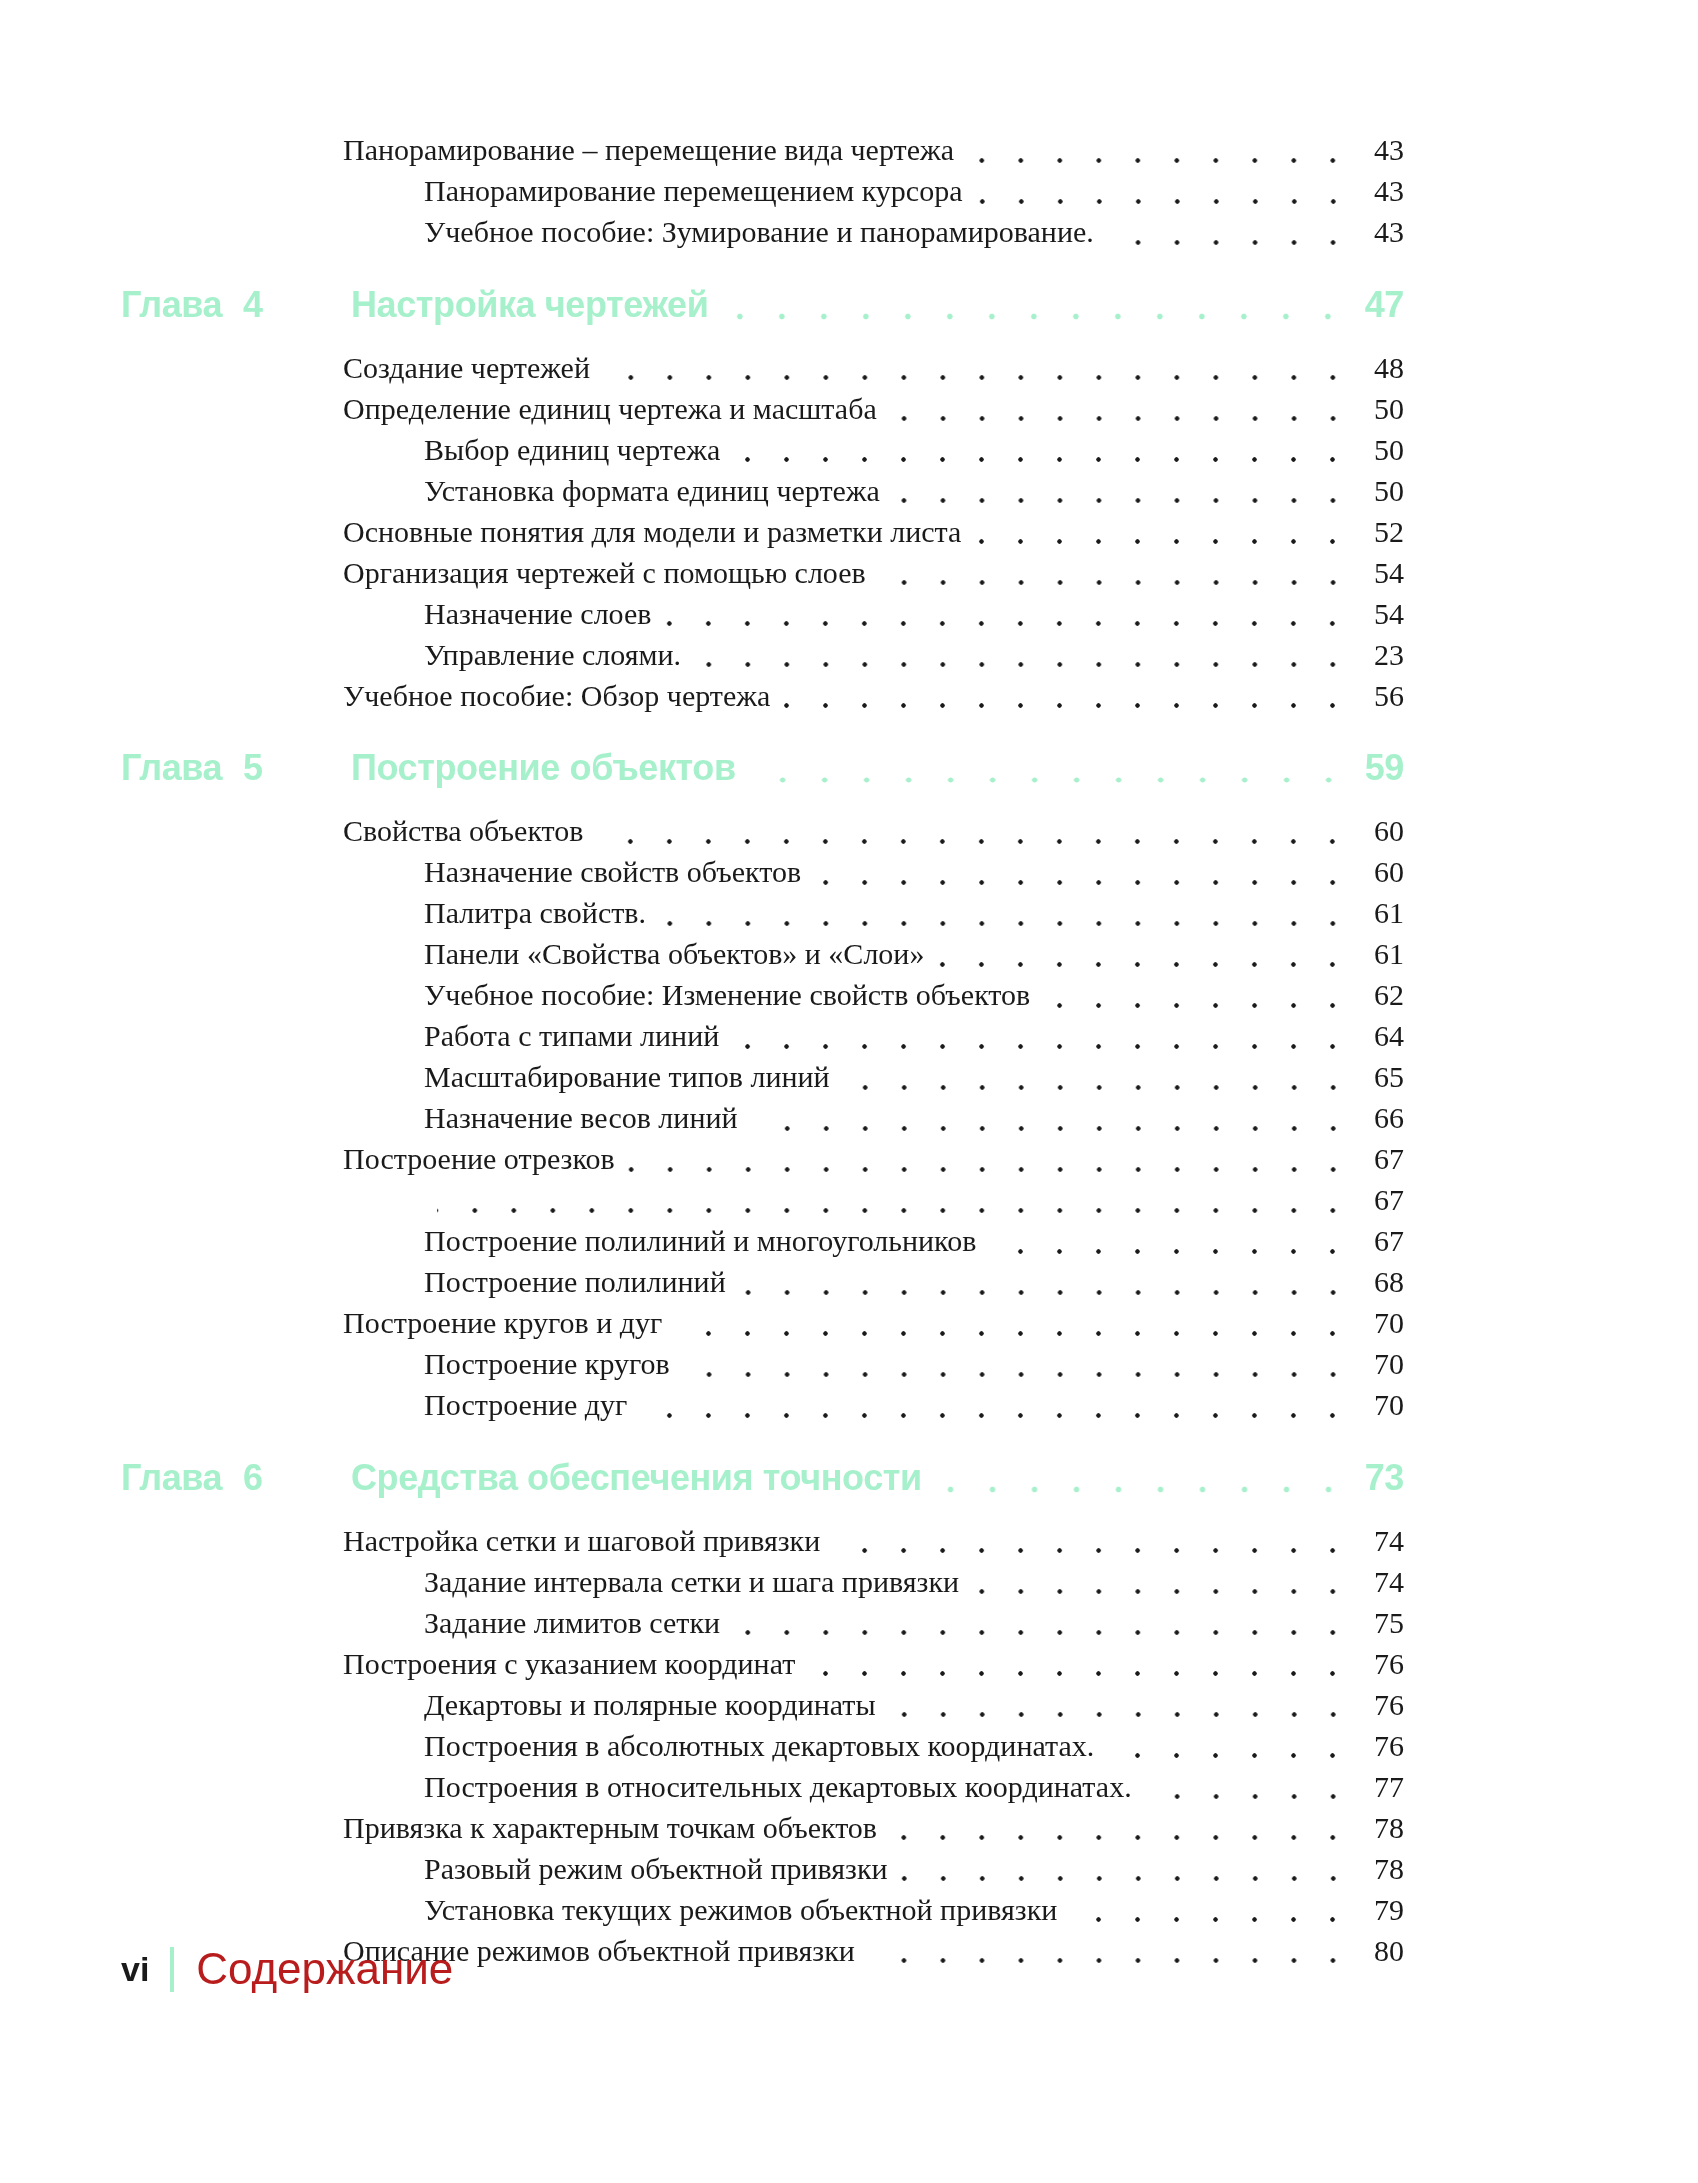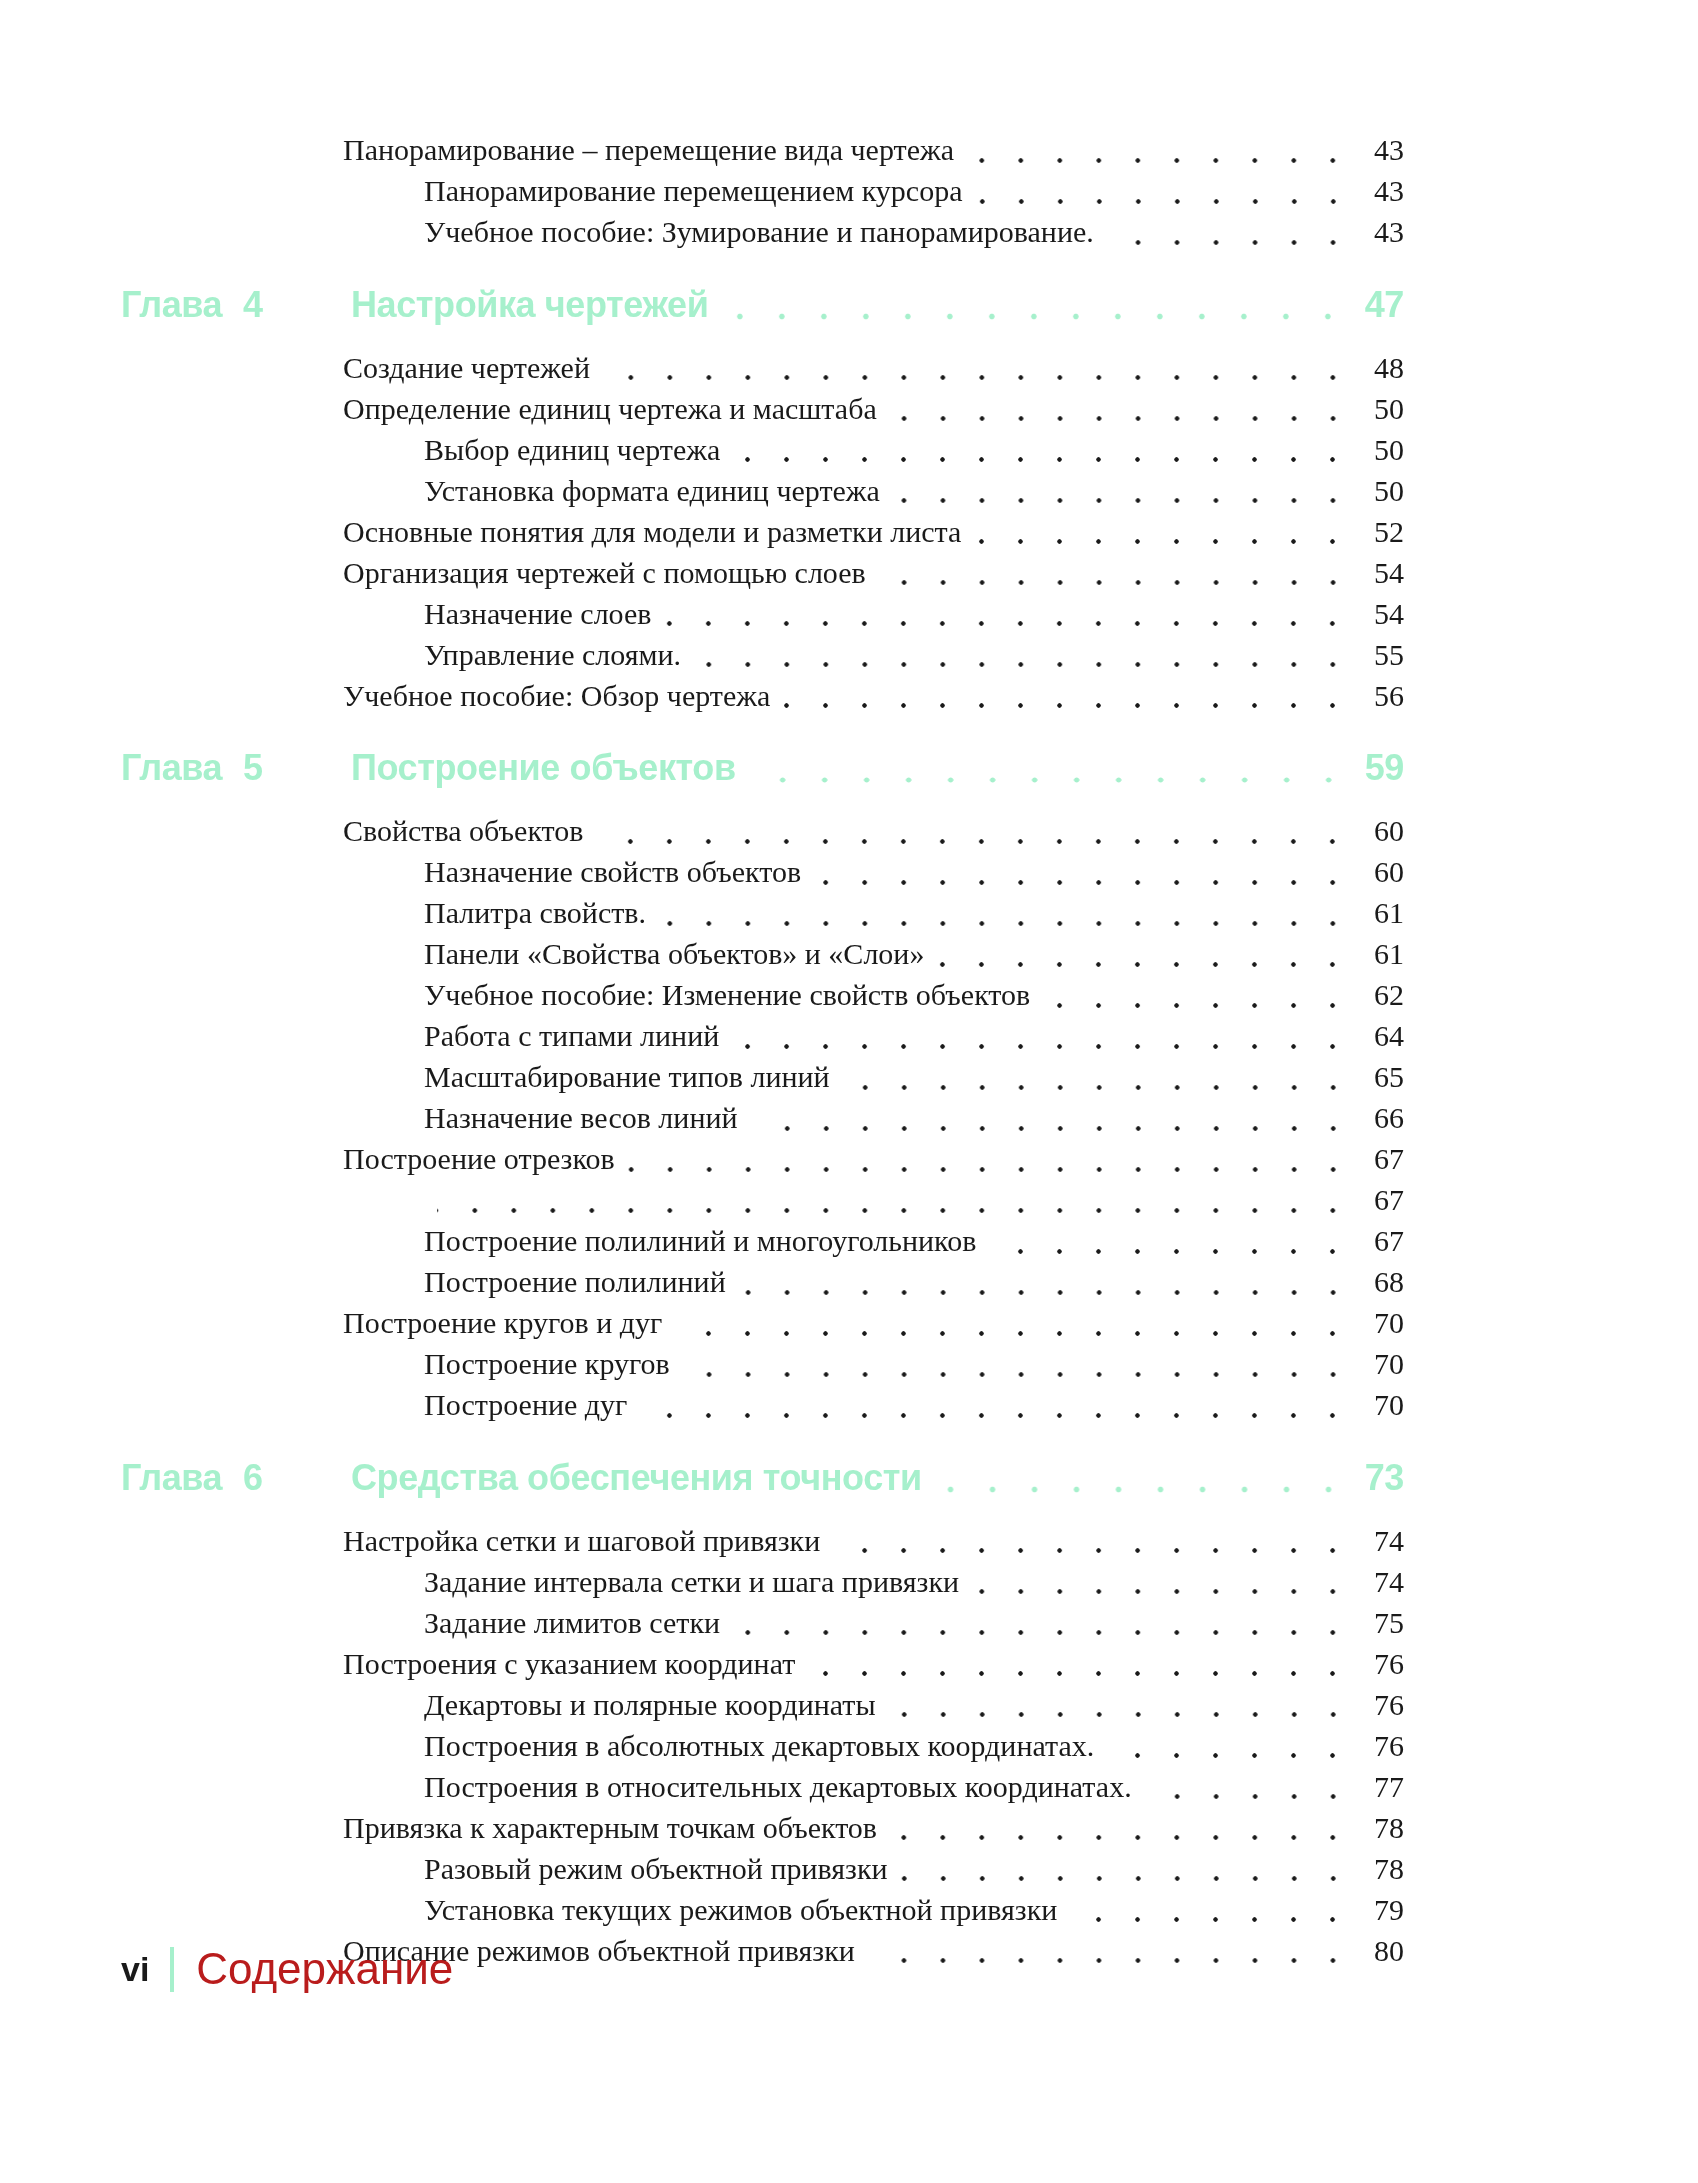--- a/index.html
+++ b/index.html
@@ -166,21 +166,21 @@
       <span class="entry-page">54</span>
     </div>
       <div class="entry level-2">
       <span class="entry-text">Назначение слоев</span>
       <span class="leader"></span>
       <span class="entry-page">54</span>
     </div>
       <div class="entry level-2">
       <span class="entry-text">Управление слоями.</span>
       <span class="leader"></span>
-      <span class="entry-page">55</span>
+      <span class="entry-page">23</span>
     </div>
       <div class="entry level-1">
       <span class="entry-text">Учебное пособие: Обзор чертежа</span>
       <span class="leader"></span>
       <span class="entry-page">56</span>
     </div>
       <div class="chapter">
       <span class="ch-label">Глава 5</span>
       <span class="ch-title">Построение объектов</span>
       <span class="leader accent"></span>

